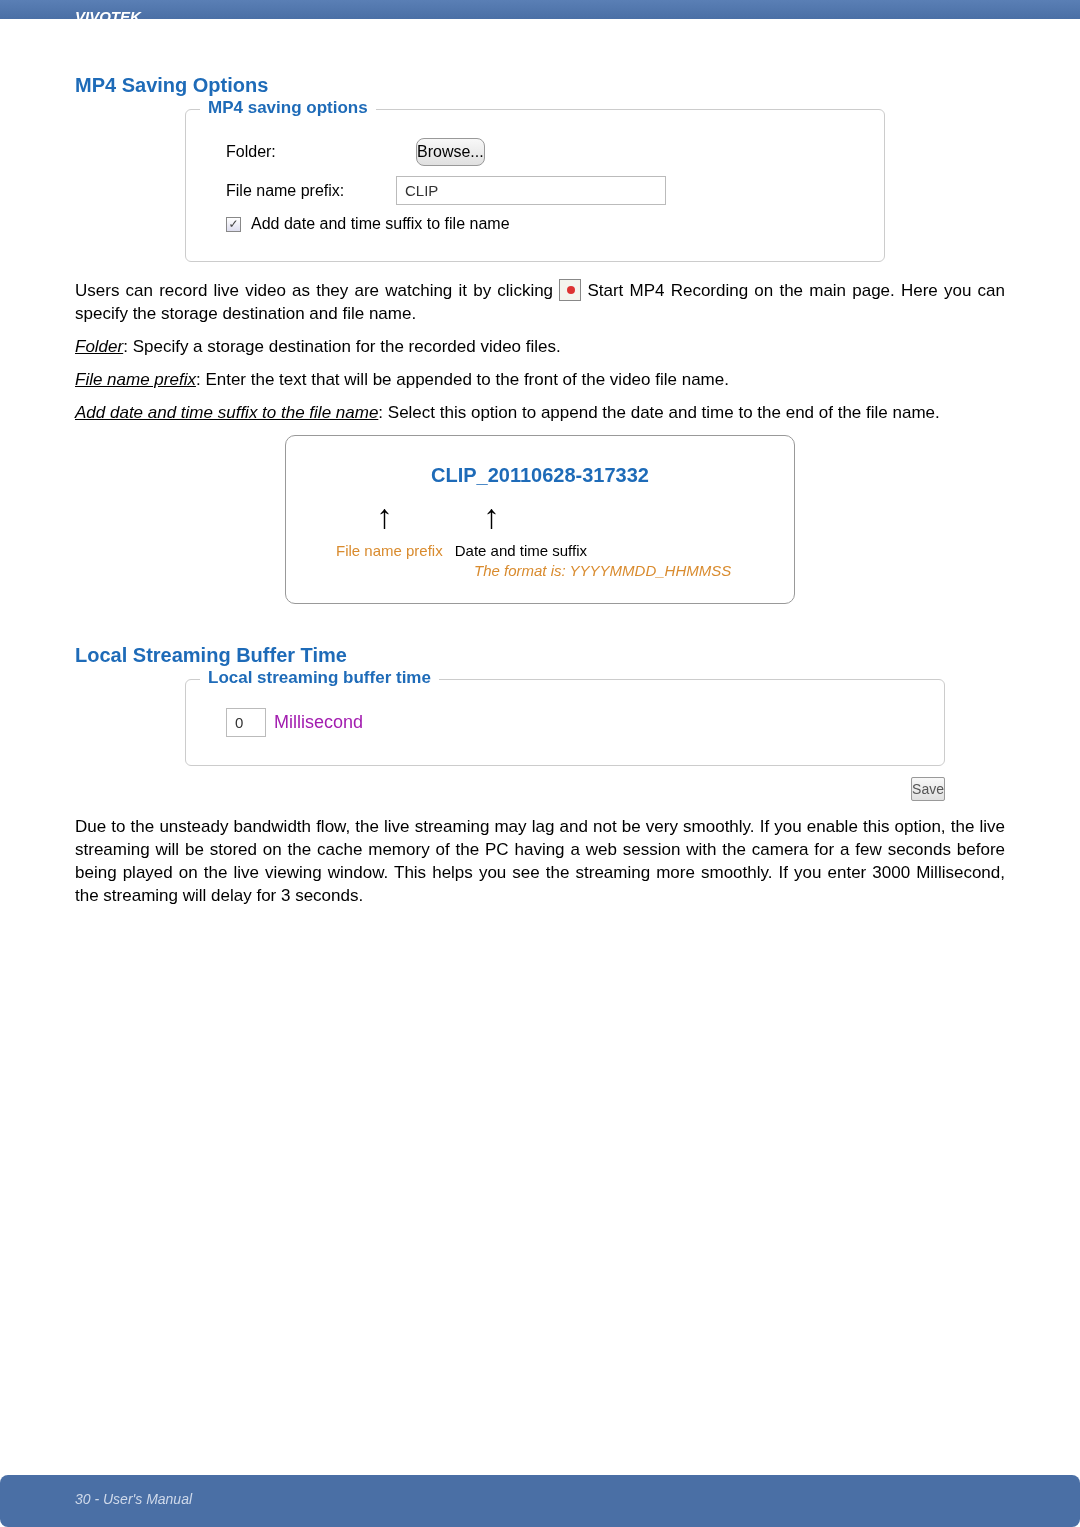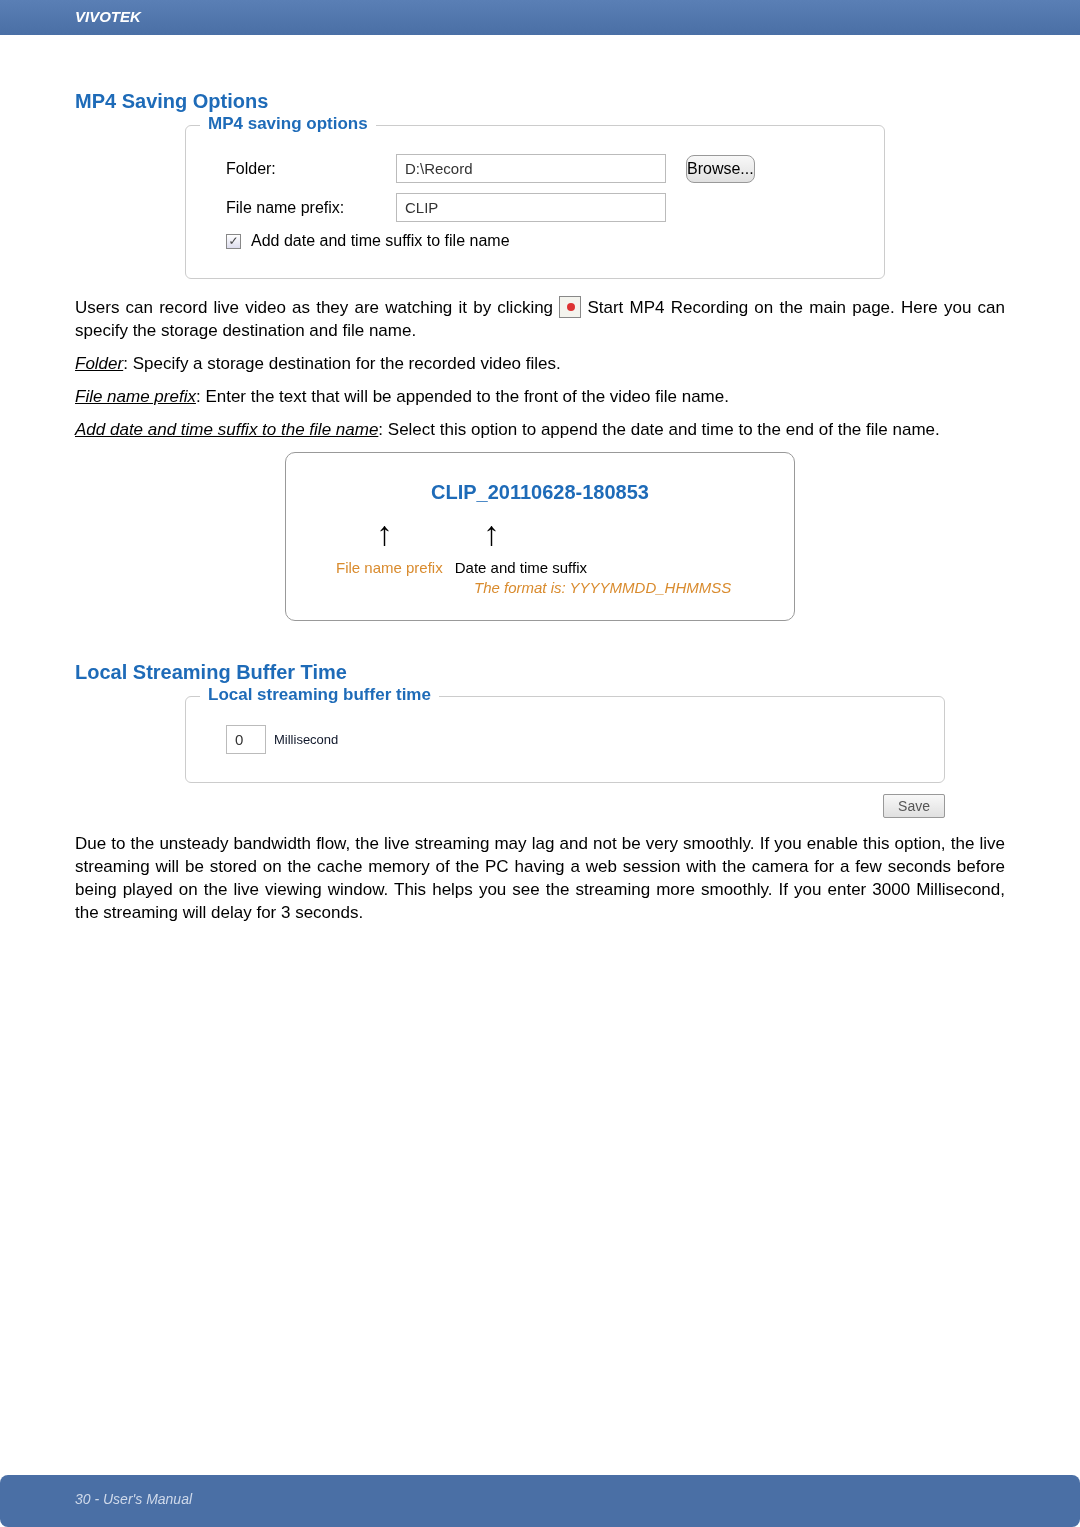--- a/index.html
+++ b/index.html
@@ -1,17 +1,17 @@
 <!DOCTYPE html>
 <html><head>
 <meta charset="utf-8">
 <style>
   * { box-sizing: border-box; margin: 0; padding: 0; }
   body { width: 1080px; height: 1527px; font-family: Arial, Helvetica, sans-serif; background: #fff; position: relative; }
-  .header-bar { height: 35px; background: linear-gradient(to bottom, #5a7fb5, #4a6fa5); width: 100%; }
+  .header-bar { height: 19px; background: linear-gradient(to bottom, #5a7fb5, #4a6fa5); width: 100%; }
   .header-text { color: #fff; font-style: italic; font-weight: bold; font-size: 15px; padding: 8px 0 0 75px; }
   .content { padding: 55px 75px 0 75px; font-size: 16px; color: #000; }
   .section-title { color: #1e6bb8; font-weight: bold; font-size: 20px; margin-bottom: 12px; }
   .fieldset-box { border: 1px solid #ccc; border-radius: 6px; padding: 18px 24px 18px 24px; margin-left: 110px; width: 700px; position: relative; margin-bottom: 18px; }
   .legend { position: absolute; top: -12px; left: 14px; background: #fff; padding: 0 8px; color: #1e6bb8; font-weight: bold; font-size: 17px; }
   .row { display: flex; align-items: center; margin: 10px 16px; }
   .lbl { width: 170px; font-size: 16px; }
   .input-box { border: 1px solid #bbb; background: #fff; padding: 5px 8px; font-size: 15px; color: #333; }
   .folder-input { width: 270px; }
   .prefix-input { width: 270px; }
@@ -24,43 +24,42 @@
   .example-box { border: 1px solid #999; border-radius: 10px; width: 510px; margin: 10px auto 40px auto; padding: 28px 30px 24px 30px; }
   .example-title { color: #1e6bb8; font-weight: bold; font-size: 20px; text-align: center; margin-bottom: 10px; }
   .arrows { display: flex; gap: 90px; padding-left: 60px; }
   .arrow { font-size: 34px; font-weight: bold; }
   .example-labels { display: flex; gap: 12px; padding-left: 20px; font-size: 15px; margin-top: 6px; }
   .prefix-lbl { color: #d98b2e; }
   .suffix-lbl { color: #000000; }
   .format-lbl { color: #d98b2e; padding-left: 158px; font-size: 15px; margin-top: 3px; font-style: italic; }
   .buffer-fieldset { border: 1px solid #ccc; border-radius: 6px; padding: 18px 24px 18px 24px; margin-left: 110px; width: 760px; position: relative; margin-bottom: 14px; }
   .buffer-input { width: 40px; text-align: left; }
-  .msec { margin-left: 8px; color: #0f172a; font-size: 13px; }
+  .msec { margin-left: 8px; color: #a21caf; font-size: 18px; }
   .save-row { width: 760px; margin-left: 110px; text-align: right; margin-bottom: 18px; }
-  .save-btn { border: 1px solid #999; background: linear-gradient(to bottom, #f8f8f8, #e0e0e0); padding: 3px 14px; font-size: 14px; border-radius: 2px; cursor: pointer; color:#555; }
+  .save-btn { border: 1px solid #999; background: linear-gradient(to bottom, #f8f8f8, #e0e0e0); padding: 3px 0; font-size: 14px; border-radius: 2px; cursor: pointer; color:#555; }
   .footer { position: absolute; bottom: 0; left: 0; width: 100%; height: 52px; background: #4a6fa5; border-radius: 8px; }
   .footer-text { color: #cfd9ea; font-style: italic; font-size: 14px; padding: 16px 0 0 75px; }
 </style>
 </head>
 <body>
 
 <div class="header-bar">
   <div class="header-text">VIVOTEK</div>
 </div>
 
 <div class="content">
 
   <div class="section-title">MP4 Saving Options</div>
 
   <div class="fieldset-box">
     <div class="legend">MP4 saving options</div>
 
     <div class="row">
       <div class="lbl">Folder:</div>
-      <div class="input-box folder-input">D:\Record</div>
       <div class="btn">Browse...</div>
     </div>
 
     <div class="row">
       <div class="lbl">File name prefix:</div>
       <div class="input-box prefix-input">CLIP</div>
     </div>
 
     <div class="row">
       <span class="chk">
@@ -82,21 +81,21 @@
 
   <p class="body-text">
     <span class="underline">File name prefix</span><span>: Enter the text that will be appended to the front of the video file name.</span>
   </p>
 
   <p class="body-text">
     <span class="underline">Add date and time suffix to the file name</span><span>: Select this option to append the date and time to the end of the file name.</span>
   </p>
 
   <div class="example-box">
-    <div class="example-title">CLIP_20110628-180853</div>
+    <div class="example-title">CLIP_20110628-317332</div>
     <div class="arrows">
       <span class="arrow">↑</span>
       <span class="arrow">↑</span>
     </div>
     <div class="example-labels">
       <span class="prefix-lbl">File name prefix</span>
       <span class="suffix-lbl">Date and time suffix</span>
     </div>
     <div class="format-lbl">The format is: YYYYMMDD_HHMMSS</div>
   </div>

